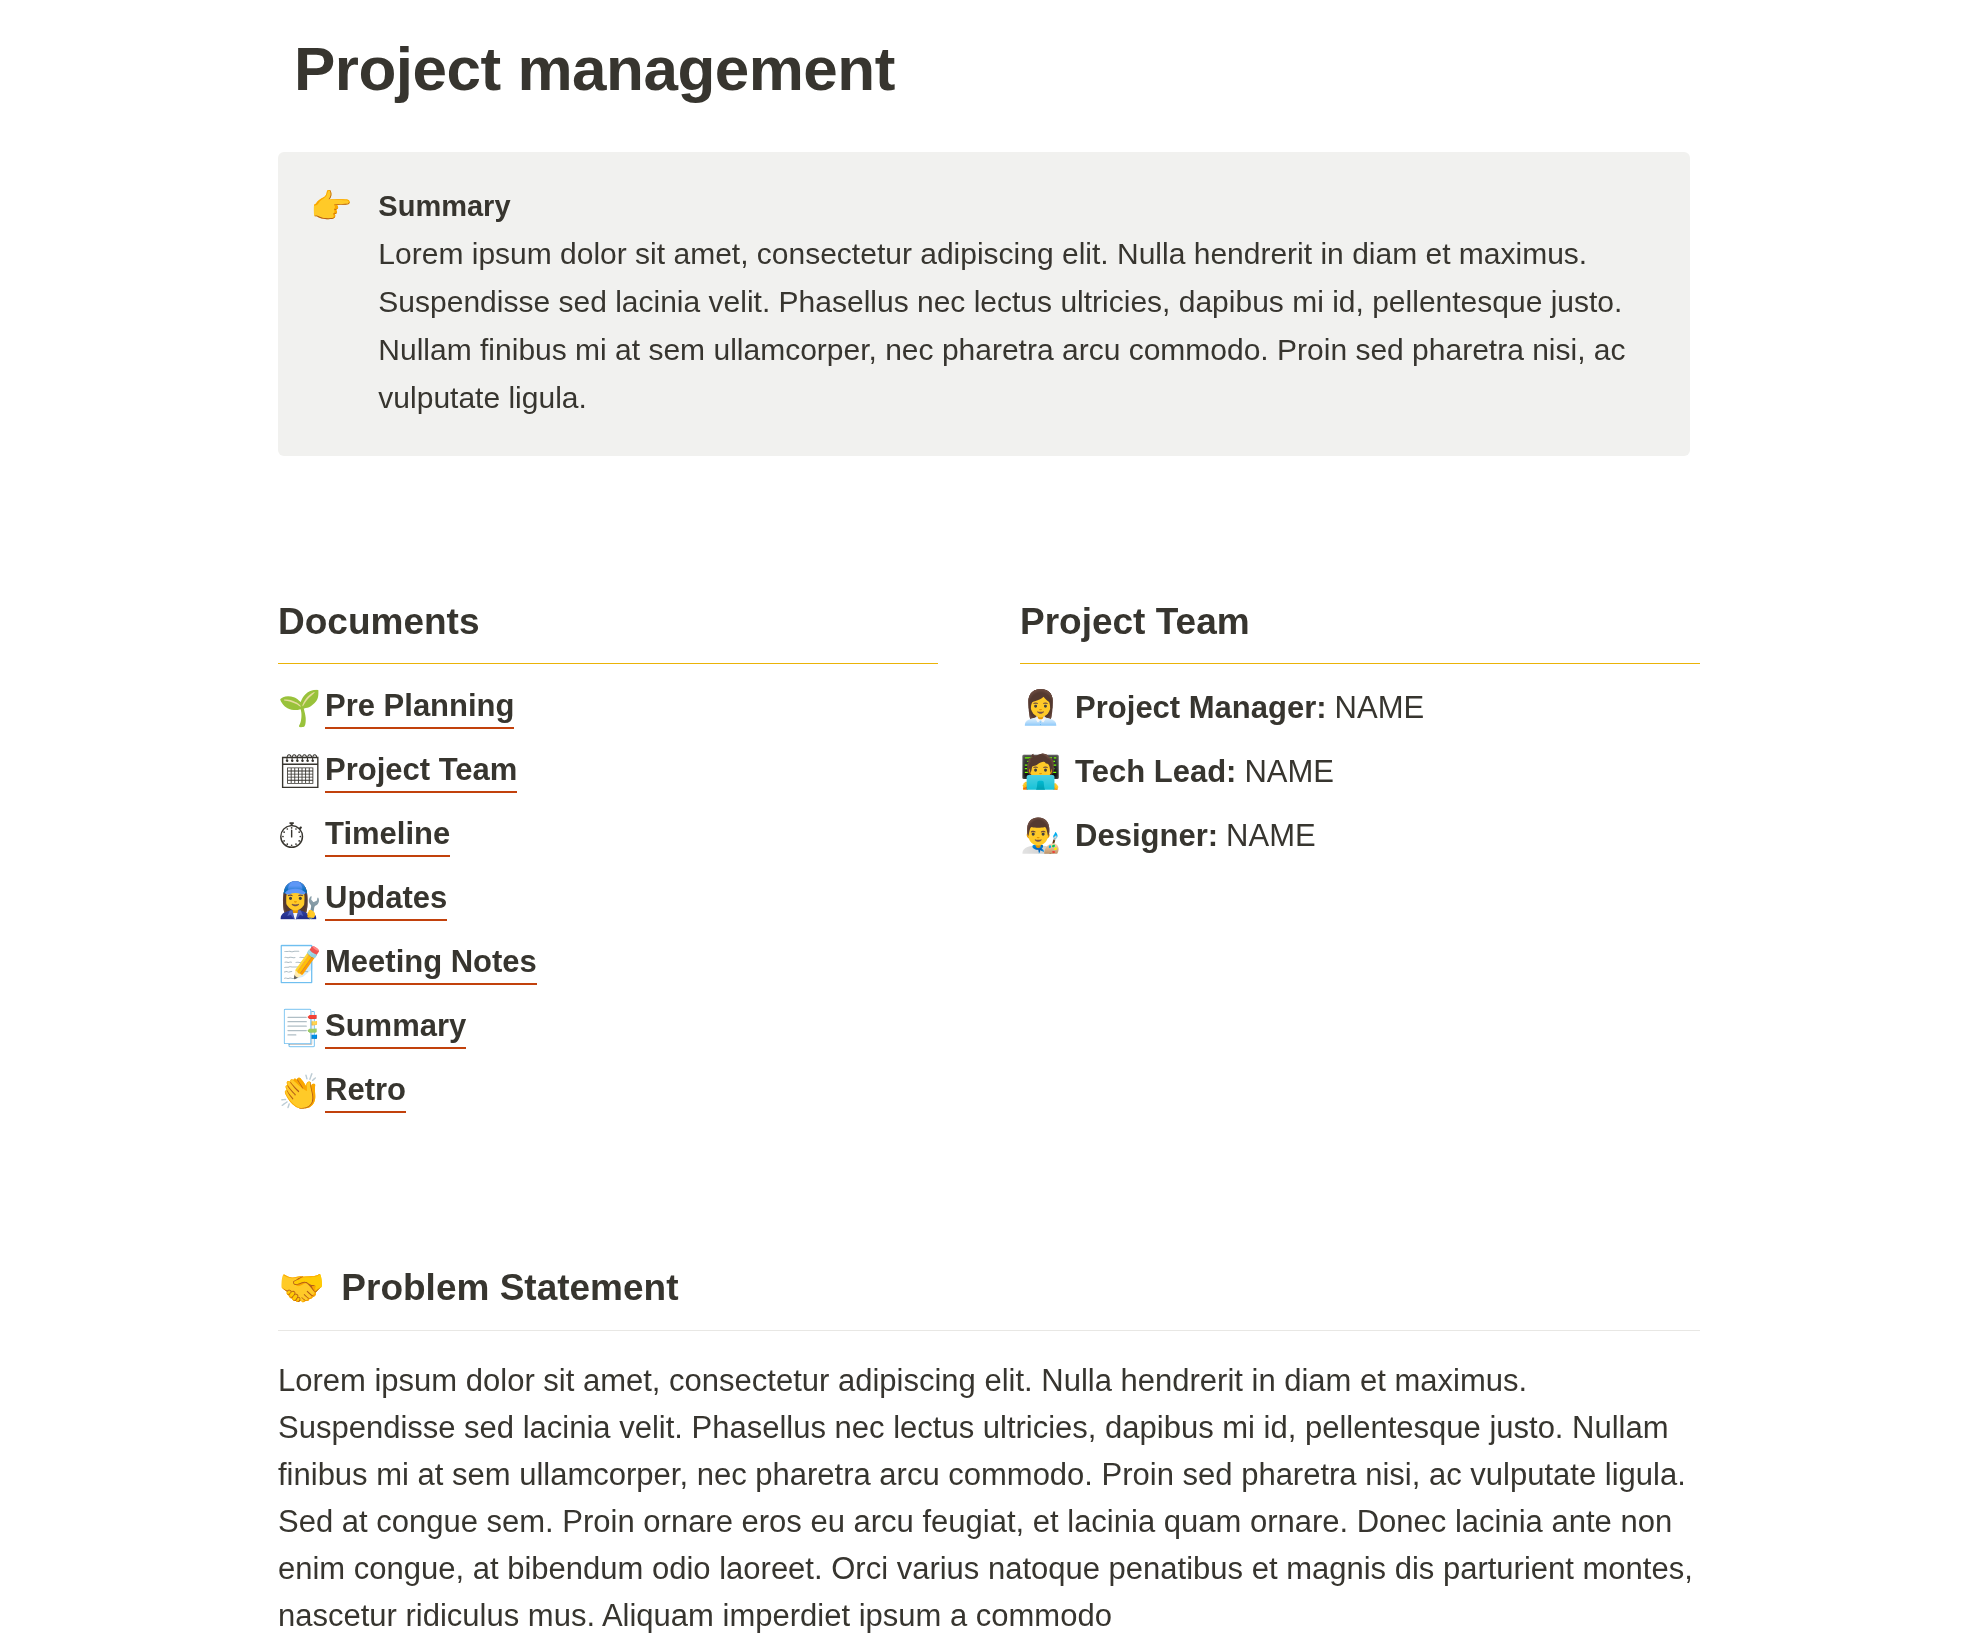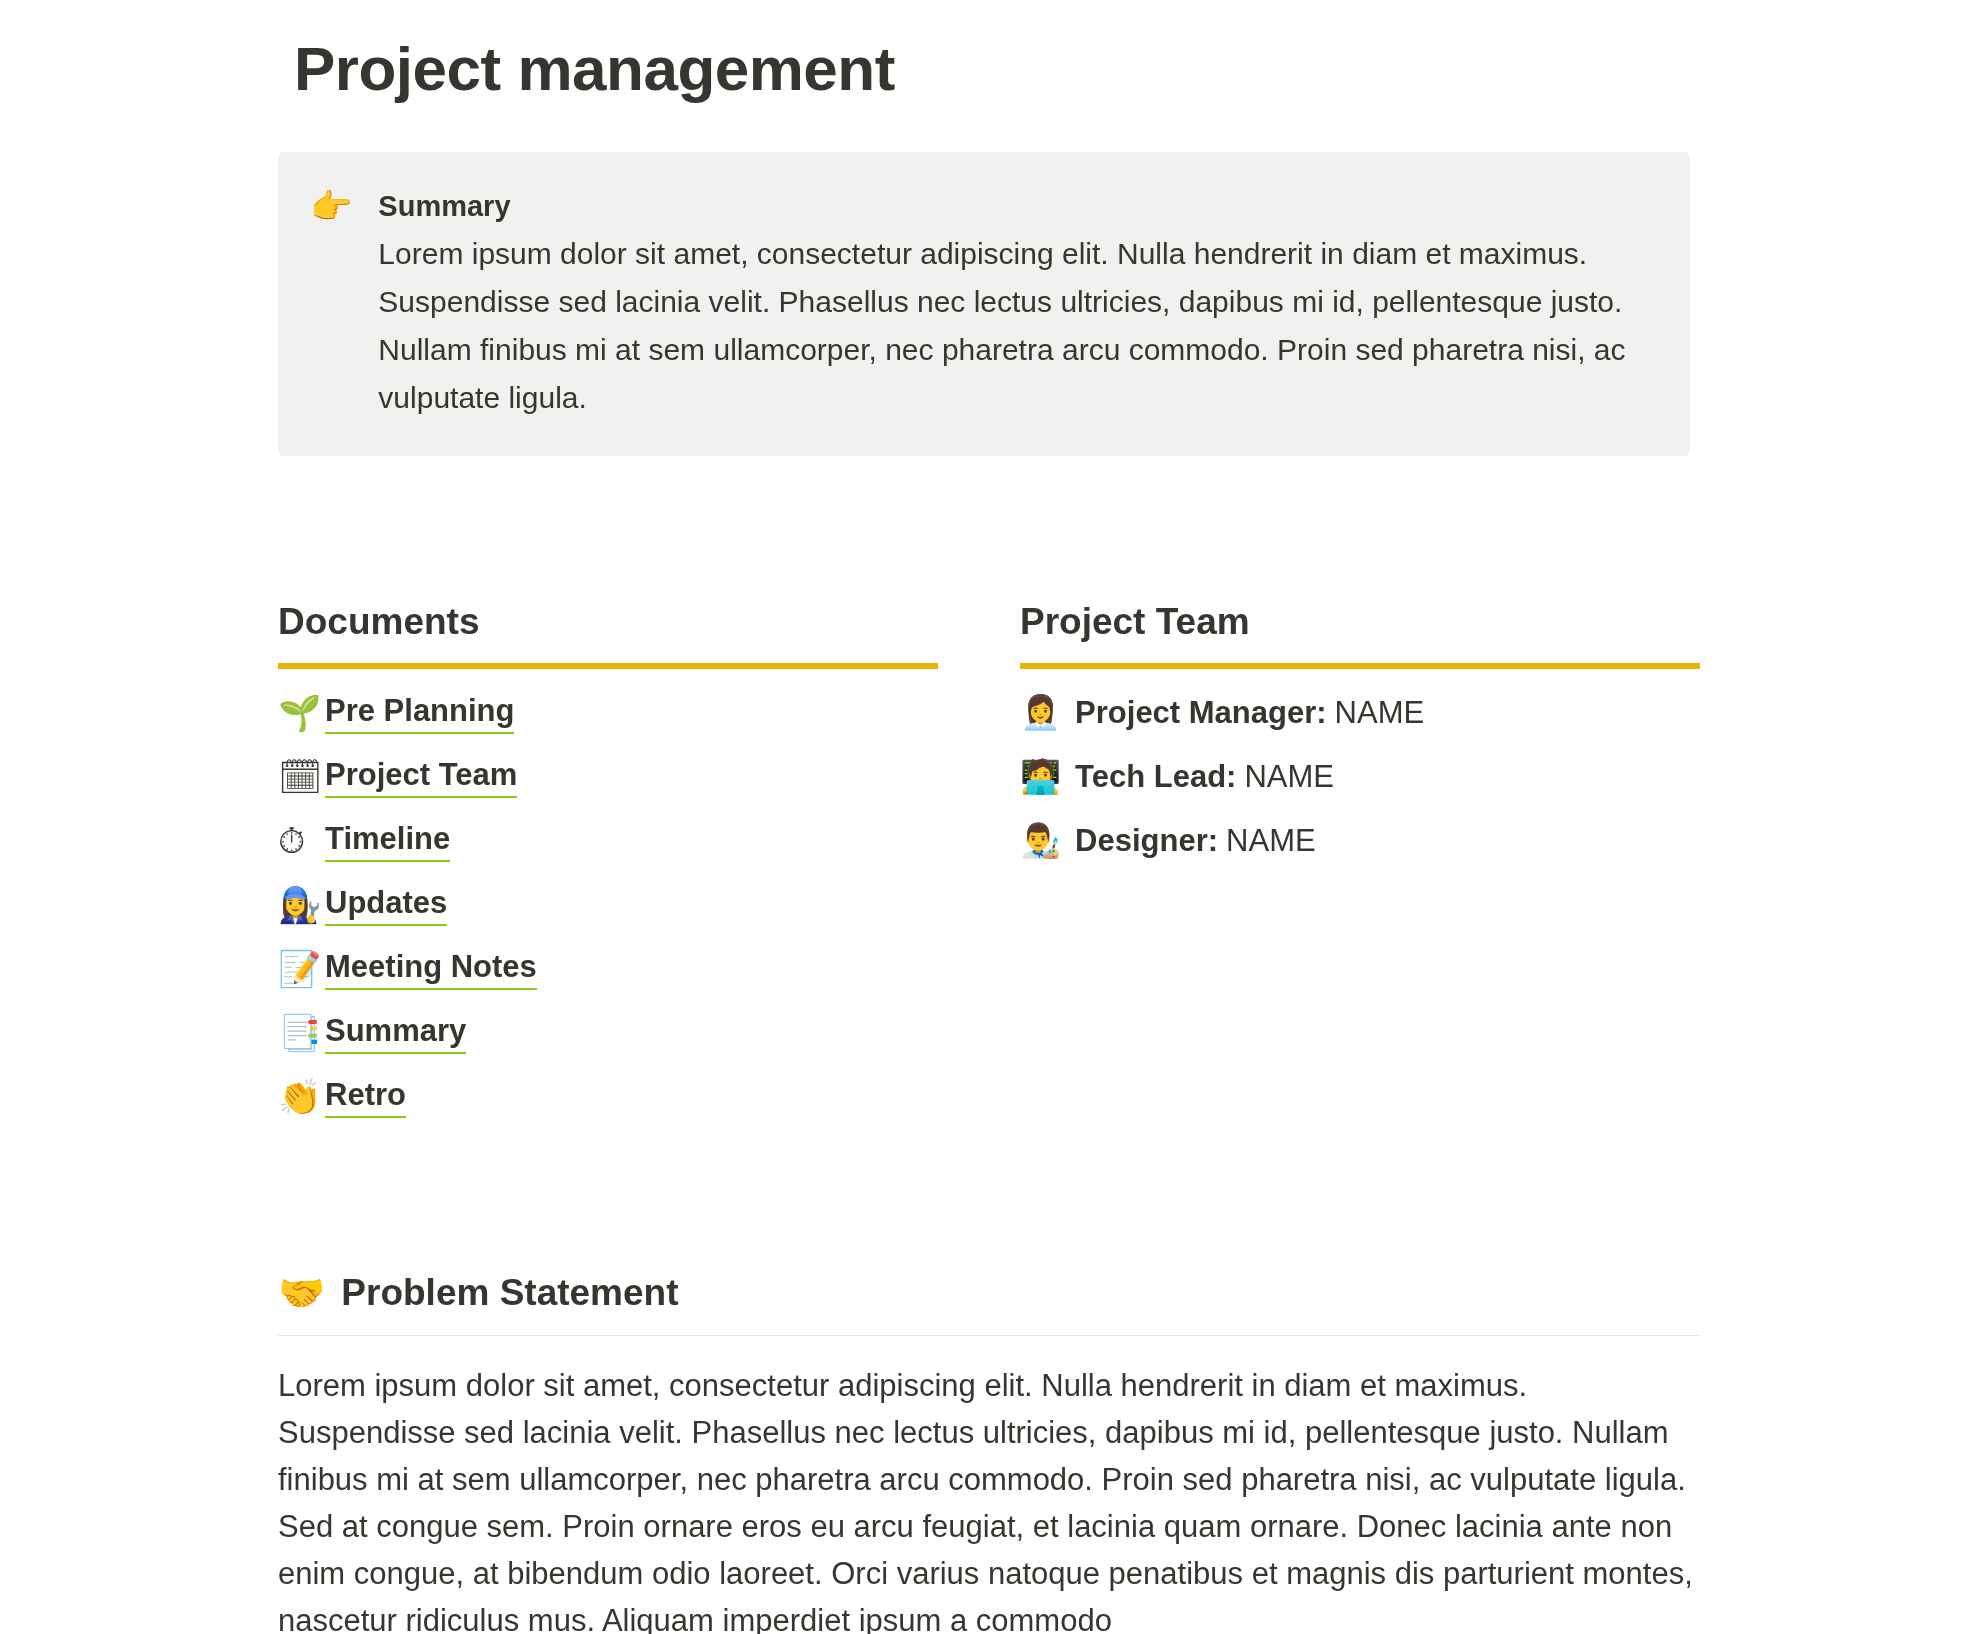--- a/index.html
+++ b/index.html
@@ -18,28 +18,28 @@
   }
   .callout-icon{font-size:34px;line-height:48px;flex:none;}
   .callout-title{font-size:29px;font-weight:700;line-height:48px;}
   .callout-text{margin:0;font-size:30px;line-height:48px;max-width:1270px;}
 
   .columns{display:flex;gap:82px;margin-top:142px;}
   .col-docs{width:660px;flex:none;}
   .col-team{width:680px;flex:none;}
   .col-heading{
     font-size:37px;font-weight:700;margin:0;line-height:1.3;
-    padding-bottom:17px;border-bottom:6px solid #eab308;
+    padding-bottom:17px;border-bottom:1px solid #eab308;
   }
   .doc-list,.team-list{list-style:none;margin:12px 0 0 0;padding:0;}
   .doc-item{display:flex;align-items:center;height:64px;cursor:pointer;}
   .doc-icon{font-size:35px;width:47px;flex:none;line-height:1;}
   .doc-label{
     font-size:31px;font-weight:600;line-height:1.2;
-    border-bottom:2px solid #84cc16;padding-bottom:3px;
+    border-bottom:2px solid #c2410c;padding-bottom:3px;
   }
   .team-item{display:flex;align-items:center;height:64px;font-size:31px;}
   .team-icon{font-size:33px;margin-right:14px;line-height:1;flex:none;}
   .team-role{font-weight:700;margin-right:8px;}
   .team-name{font-weight:400;}
 
   .problem{margin-top:140px;}
   .problem-heading{
     display:flex;align-items:center;gap:16px;margin:0;
     font-size:37px;font-weight:700;line-height:1.3;

